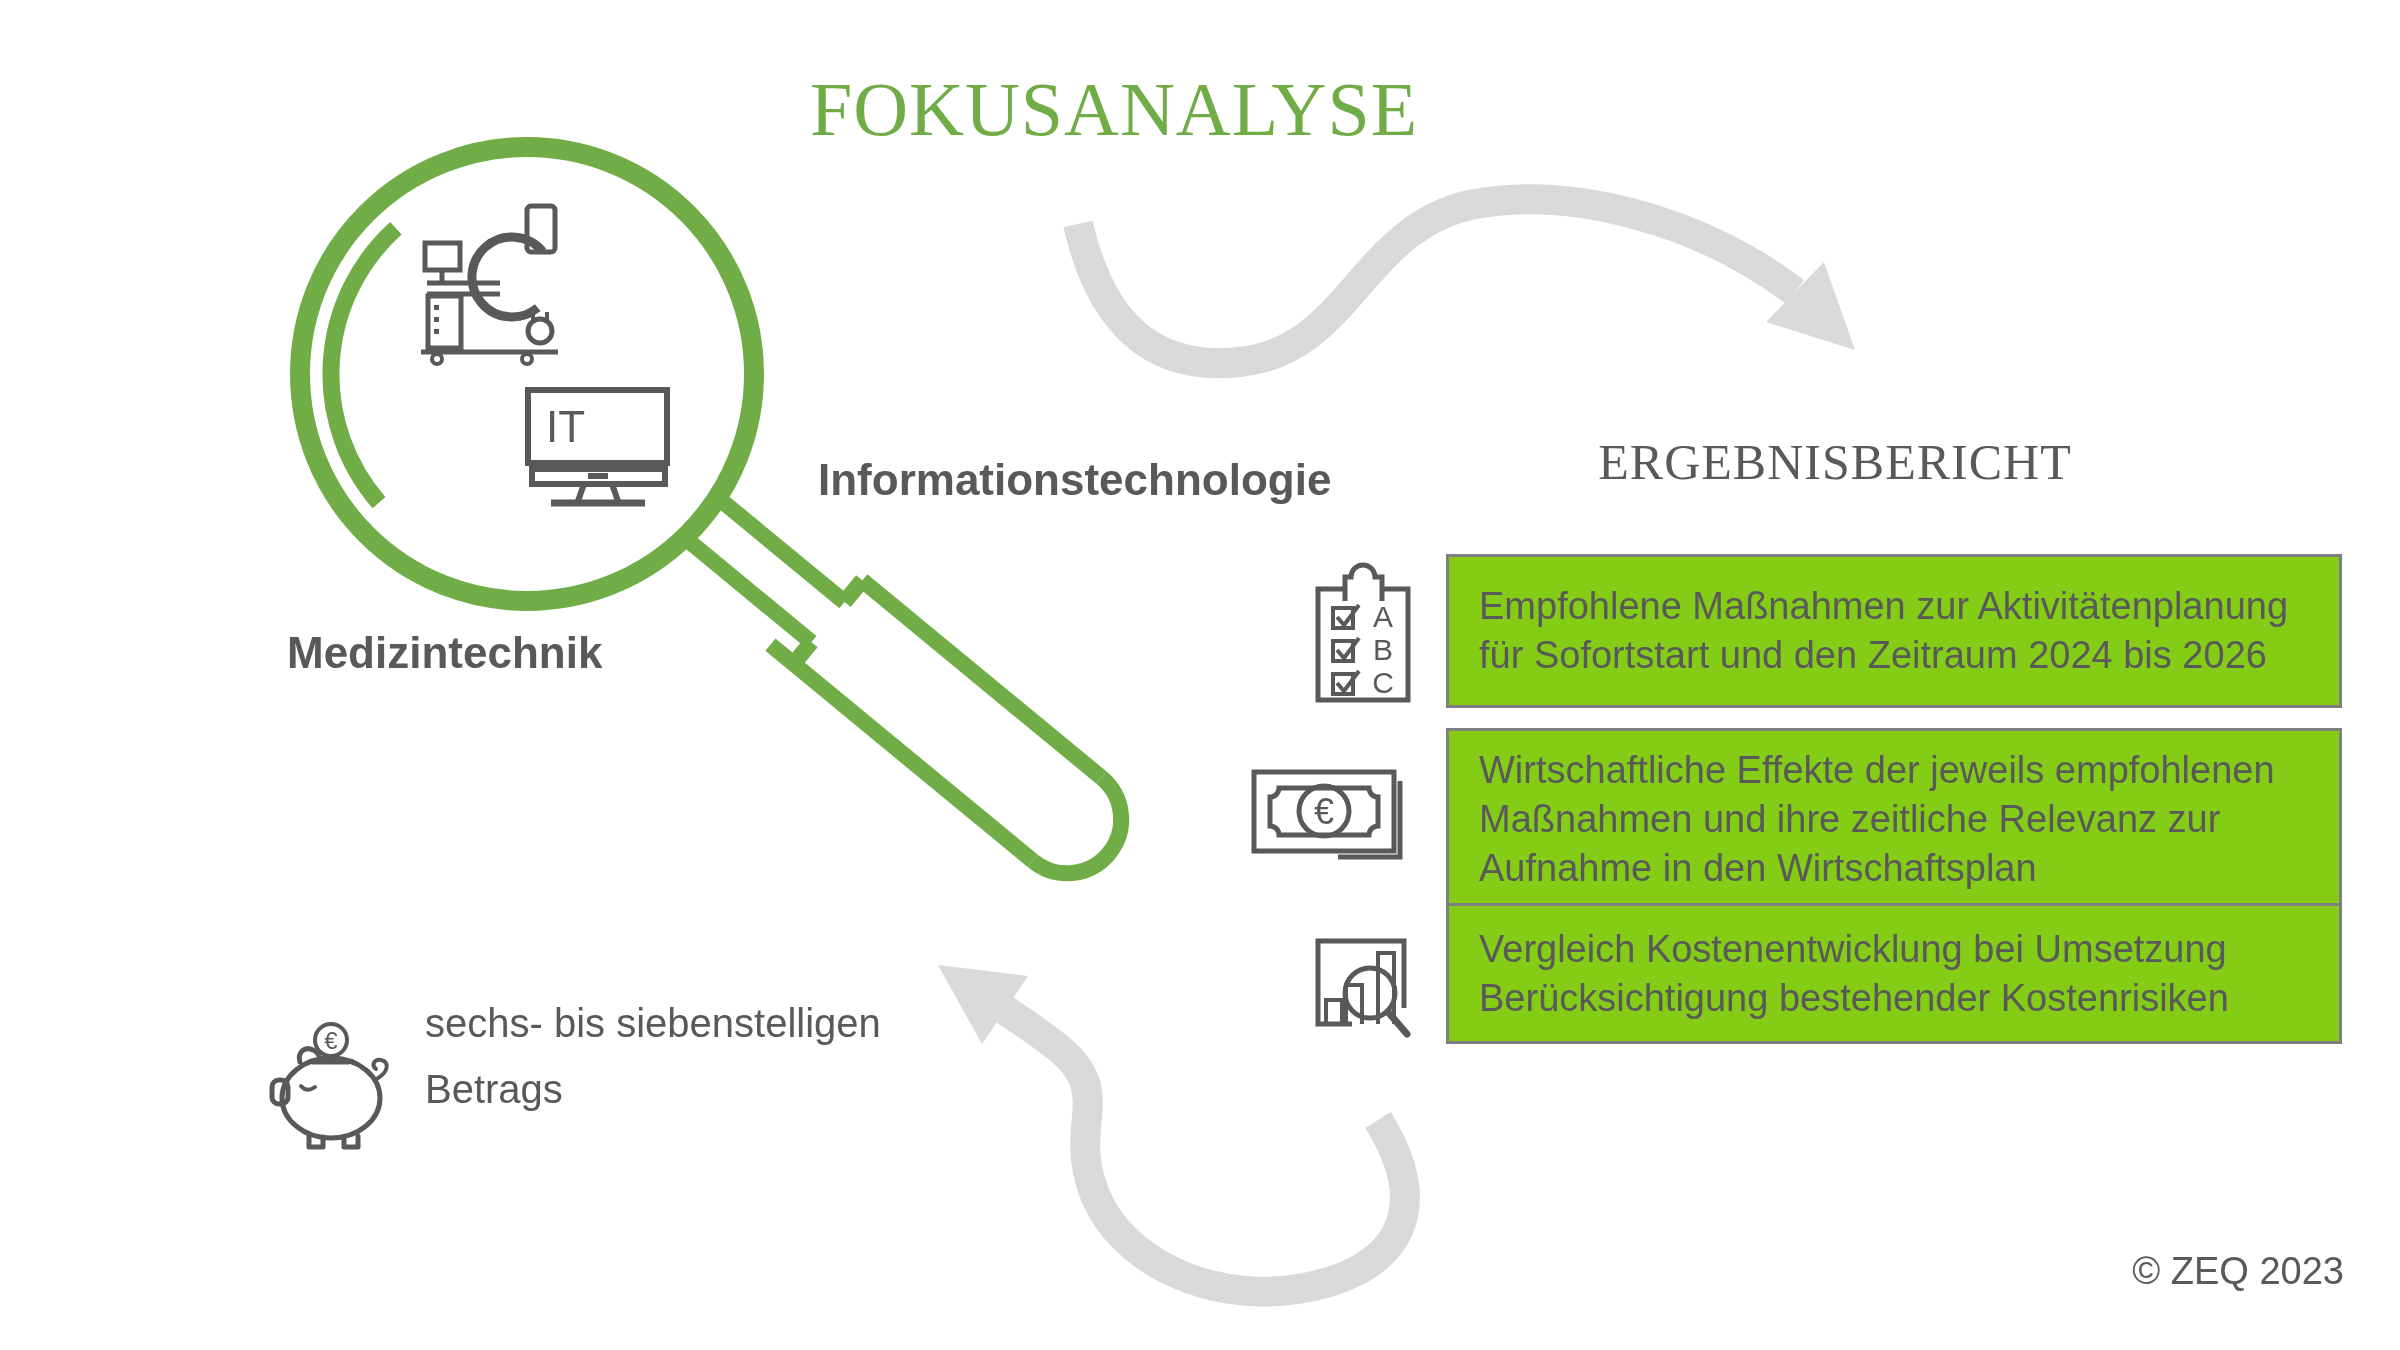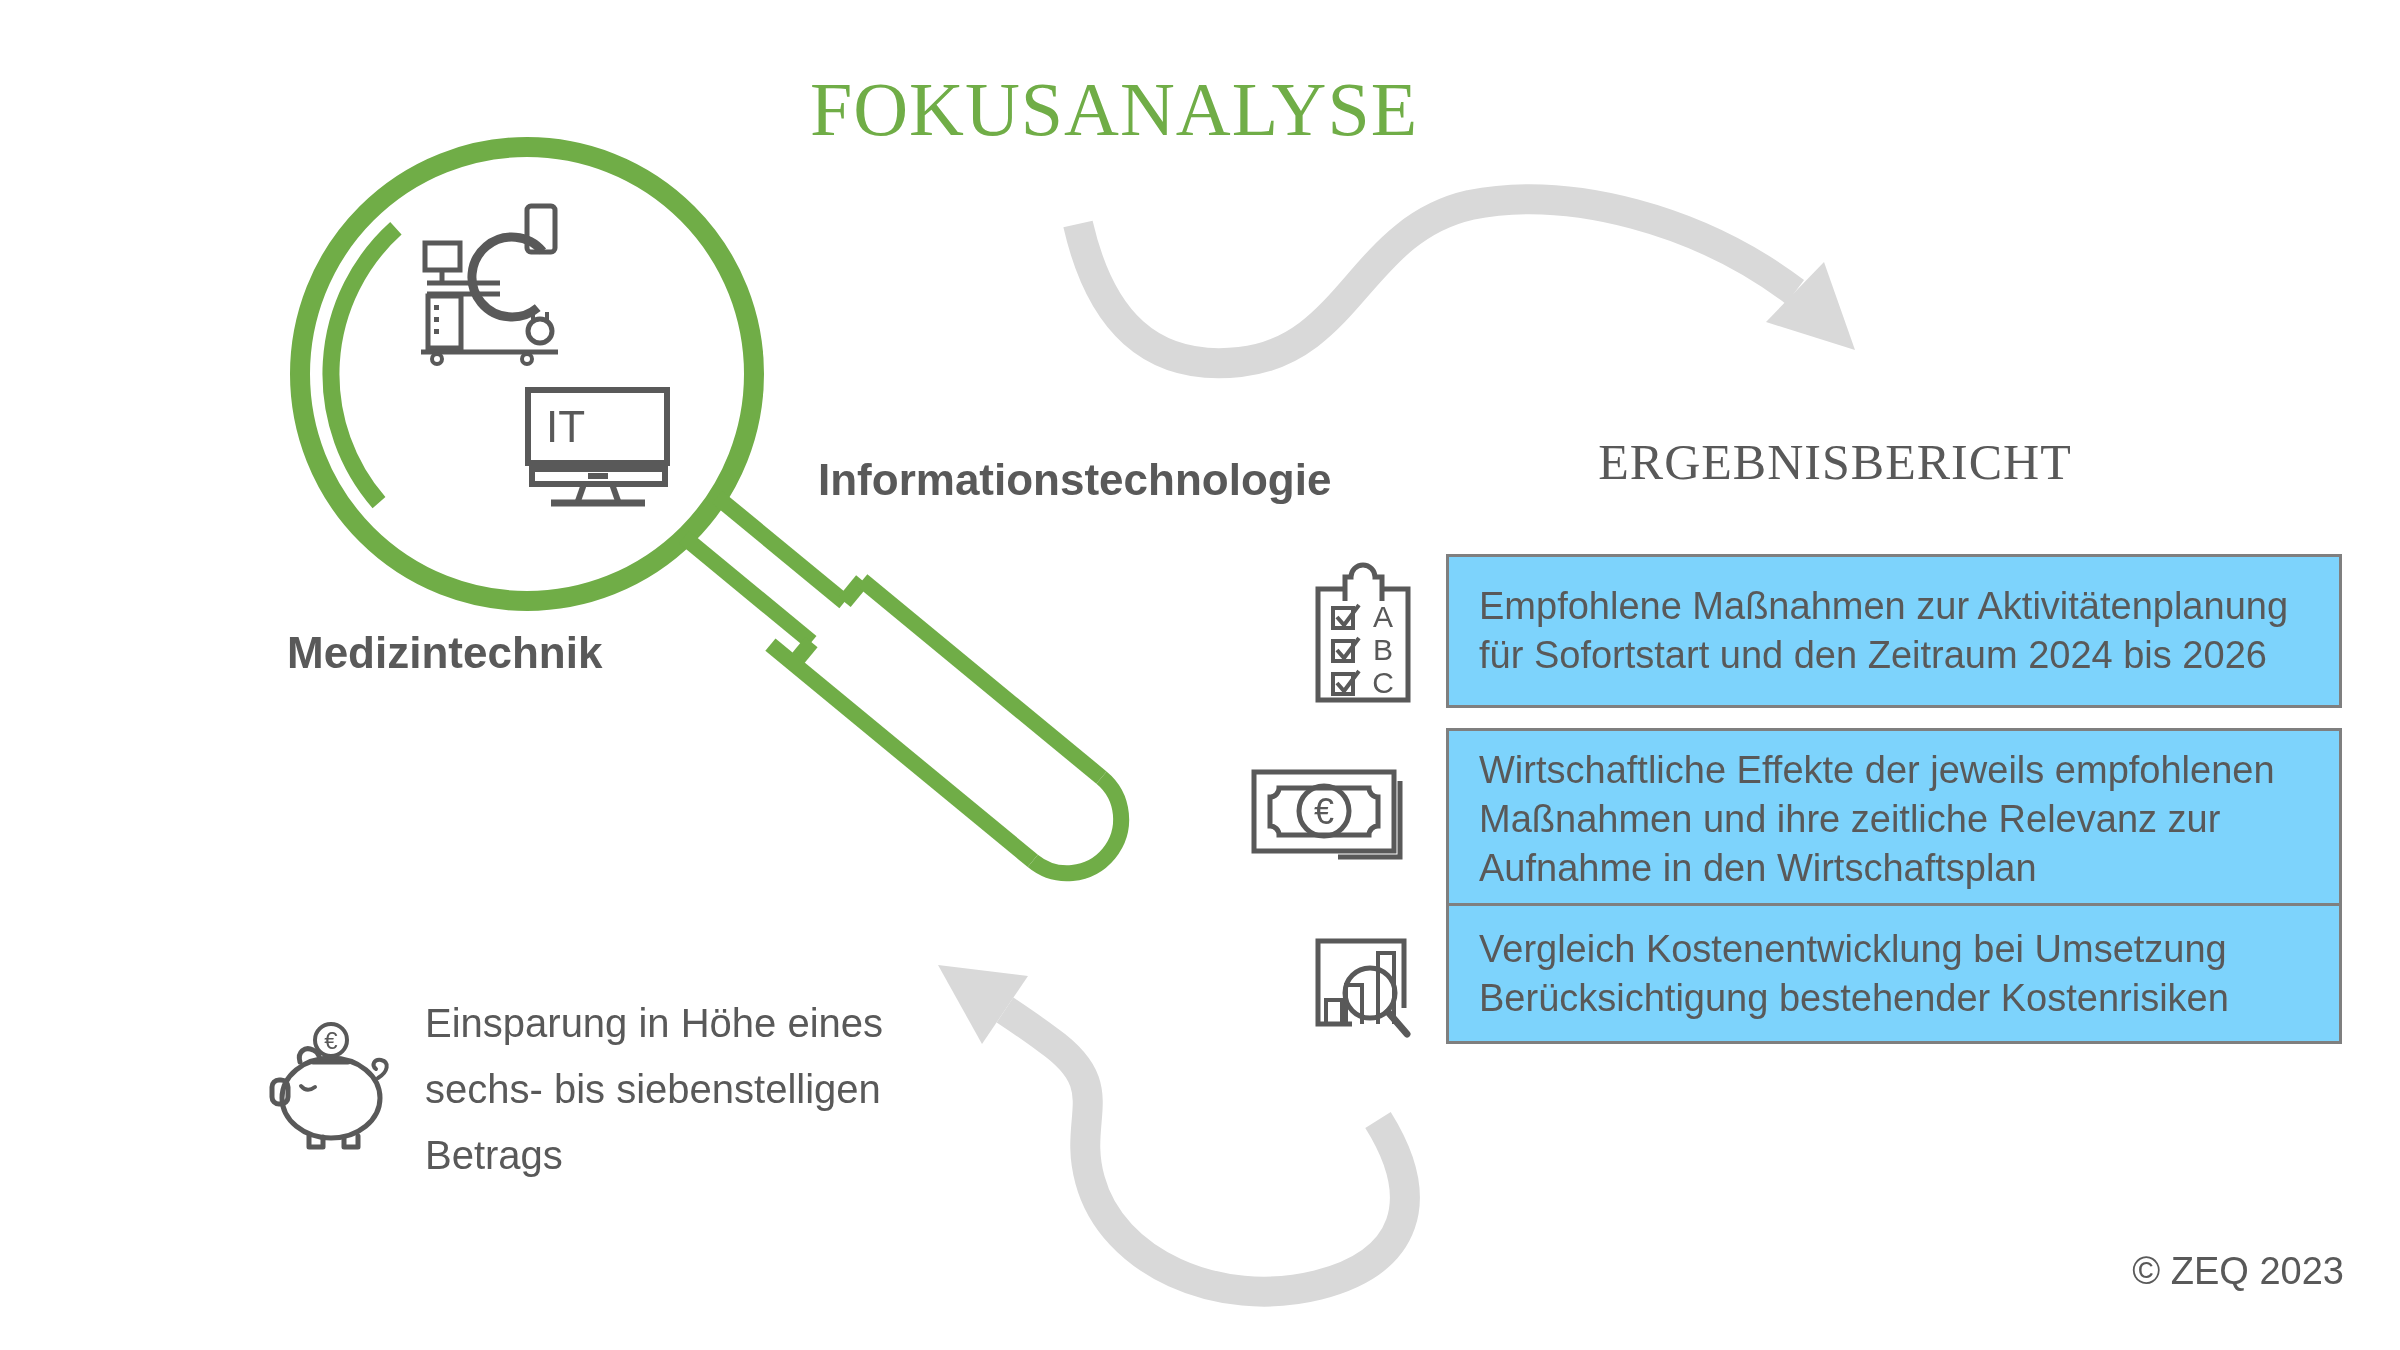--- a/index.html
+++ b/index.html
@@ -16,21 +16,21 @@
   .title{
     font-family:"Liberation Serif",serif;
     color:#70ad47;font-size:76px;letter-spacing:1px;
     transform:translateX(-50%);
   }
   .h-report{font-size:50px;transform:translateX(-50%);}
   .h-savings{font-size:50px;}
   .label{color:#595959;font-size:44px;font-weight:bold;}
   .report-box{
     position:absolute;left:1446px;width:896px;box-sizing:border-box;
-    border:3px solid #7f7f7f;background:#7dd3fc;
+    border:3px solid #7f7f7f;background:#84cc16;
     display:flex;flex-direction:column;justify-content:center;
     padding-left:30px;
   }
   .report-box .line{
     color:#595959;font-size:38px;line-height:49px;white-space:nowrap;
   }
   .savings-text .line{
     color:#595959;font-size:40px;line-height:66px;white-space:nowrap;
   }
   .copyright{color:#595959;font-size:38px;right:56px;top:1250px;}
@@ -163,20 +163,19 @@
     <div class="line">Aufnahme in den Wirtschaftsplan</div>
   </div>
 
   <div class="report-box" style="top:903px;height:141px;">
     <div class="line">Vergleich Kostenentwicklung bei Umsetzung</div>
     <div class="line">Berücksichtigung bestehender Kostenrisiken</div>
   </div>
 
 
   <div class="abs savings-text" style="left:425px;top:990px;">
-    <div class="line">Einsparung in Höhe eines</div>
     <div class="line">sechs- bis siebenstelligen</div>
     <div class="line">Betrags</div>
   </div>
 
   <div class="abs copyright">© ZEQ 2023</div>
 
 </div>
 
 </body></html>

